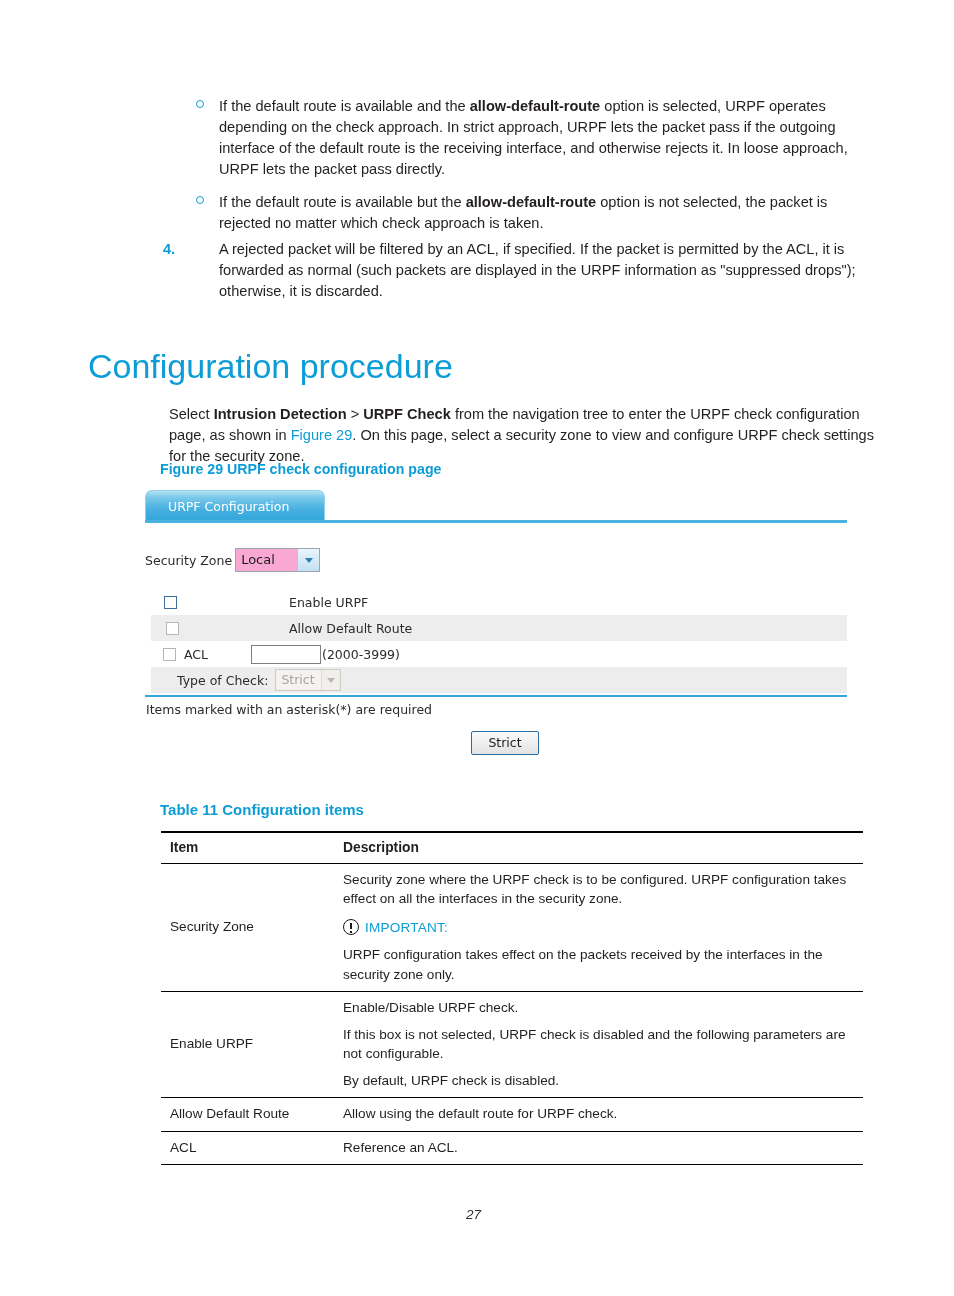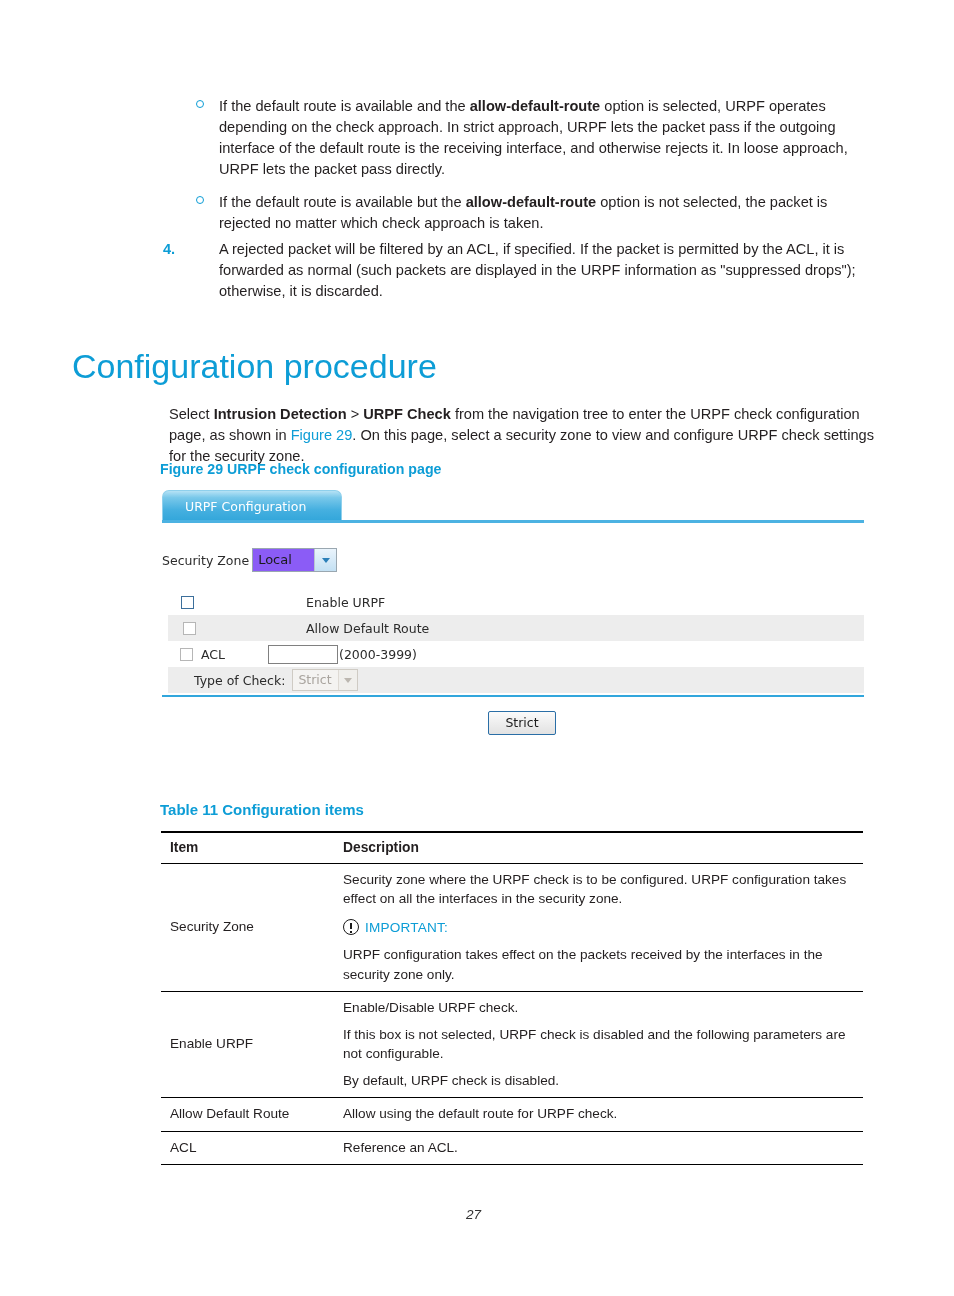--- a/index.html
+++ b/index.html
@@ -73,21 +73,21 @@
     width: 40px;
     text-align: left;
     color: #0d9dd6;
     font-weight: bold;
     font-size: 14.6px;
   }
 
   
   .h1 {
     position: absolute;
-    left: 72px;
+    left: 88px;
     top: 323px;
     font-size: 34px;
     font-weight: normal;
     color: #0d9dd6;
     letter-spacing: 0px;
     line-height: 40px;
   }
 
   
   .intro {
@@ -103,21 +103,21 @@
     left: 160px;
     top: 461px;
     font-size: 14.2px;
     font-weight: bold;
     color: #0d9dd6;
   }
 
   
   .panel {
     position: absolute;
-    left: 162px;
+    left: 145px;
     top: 490px;
     width: 702px;
     font-family: "DejaVu Sans", "Liberation Sans", sans-serif;
   }
 
   .tab-strip {
     position: relative;
     height: 33px;
   }
   .tab {
@@ -156,21 +156,21 @@
     font-size: 12.5px;
     color: #2c2c2c;
     margin-right: 3px;
   }
   .select-box {
     display: inline-flex;
     align-items: stretch;
     width: 85px;
     height: 24px;
     border: 1px solid #9aa7b0;
-    background: #8b5cf6;
+    background: #f9a8d4;
     box-sizing: border-box;
   }
   .select-value {
     flex: 1;
     font-size: 13px;
     color: #1a1a1a;
     padding-left: 5px;
     line-height: 22px;
     white-space: nowrap;
     overflow: hidden;
@@ -455,20 +455,21 @@
       <div class="frow shaded">
         <span class="toc-label">Type of Check:</span>
         <div class="select-box disabled">
           <div class="select-value">Strict</div>
           <div class="select-arrow"></div>
         </div>
       </div>
     </div>
 
     <div class="panel-rule"></div>
+    <div class="required-note">Items marked with an asterisk(*) are required</div>
 
     <div class="apply-wrap">
       <div class="apply-btn">Strict</div>
     </div>
   </div>
 
   <div class="tbl-caption">Table 11 Configuration items</div>
 
   <table class="tbl">
     <thead>

